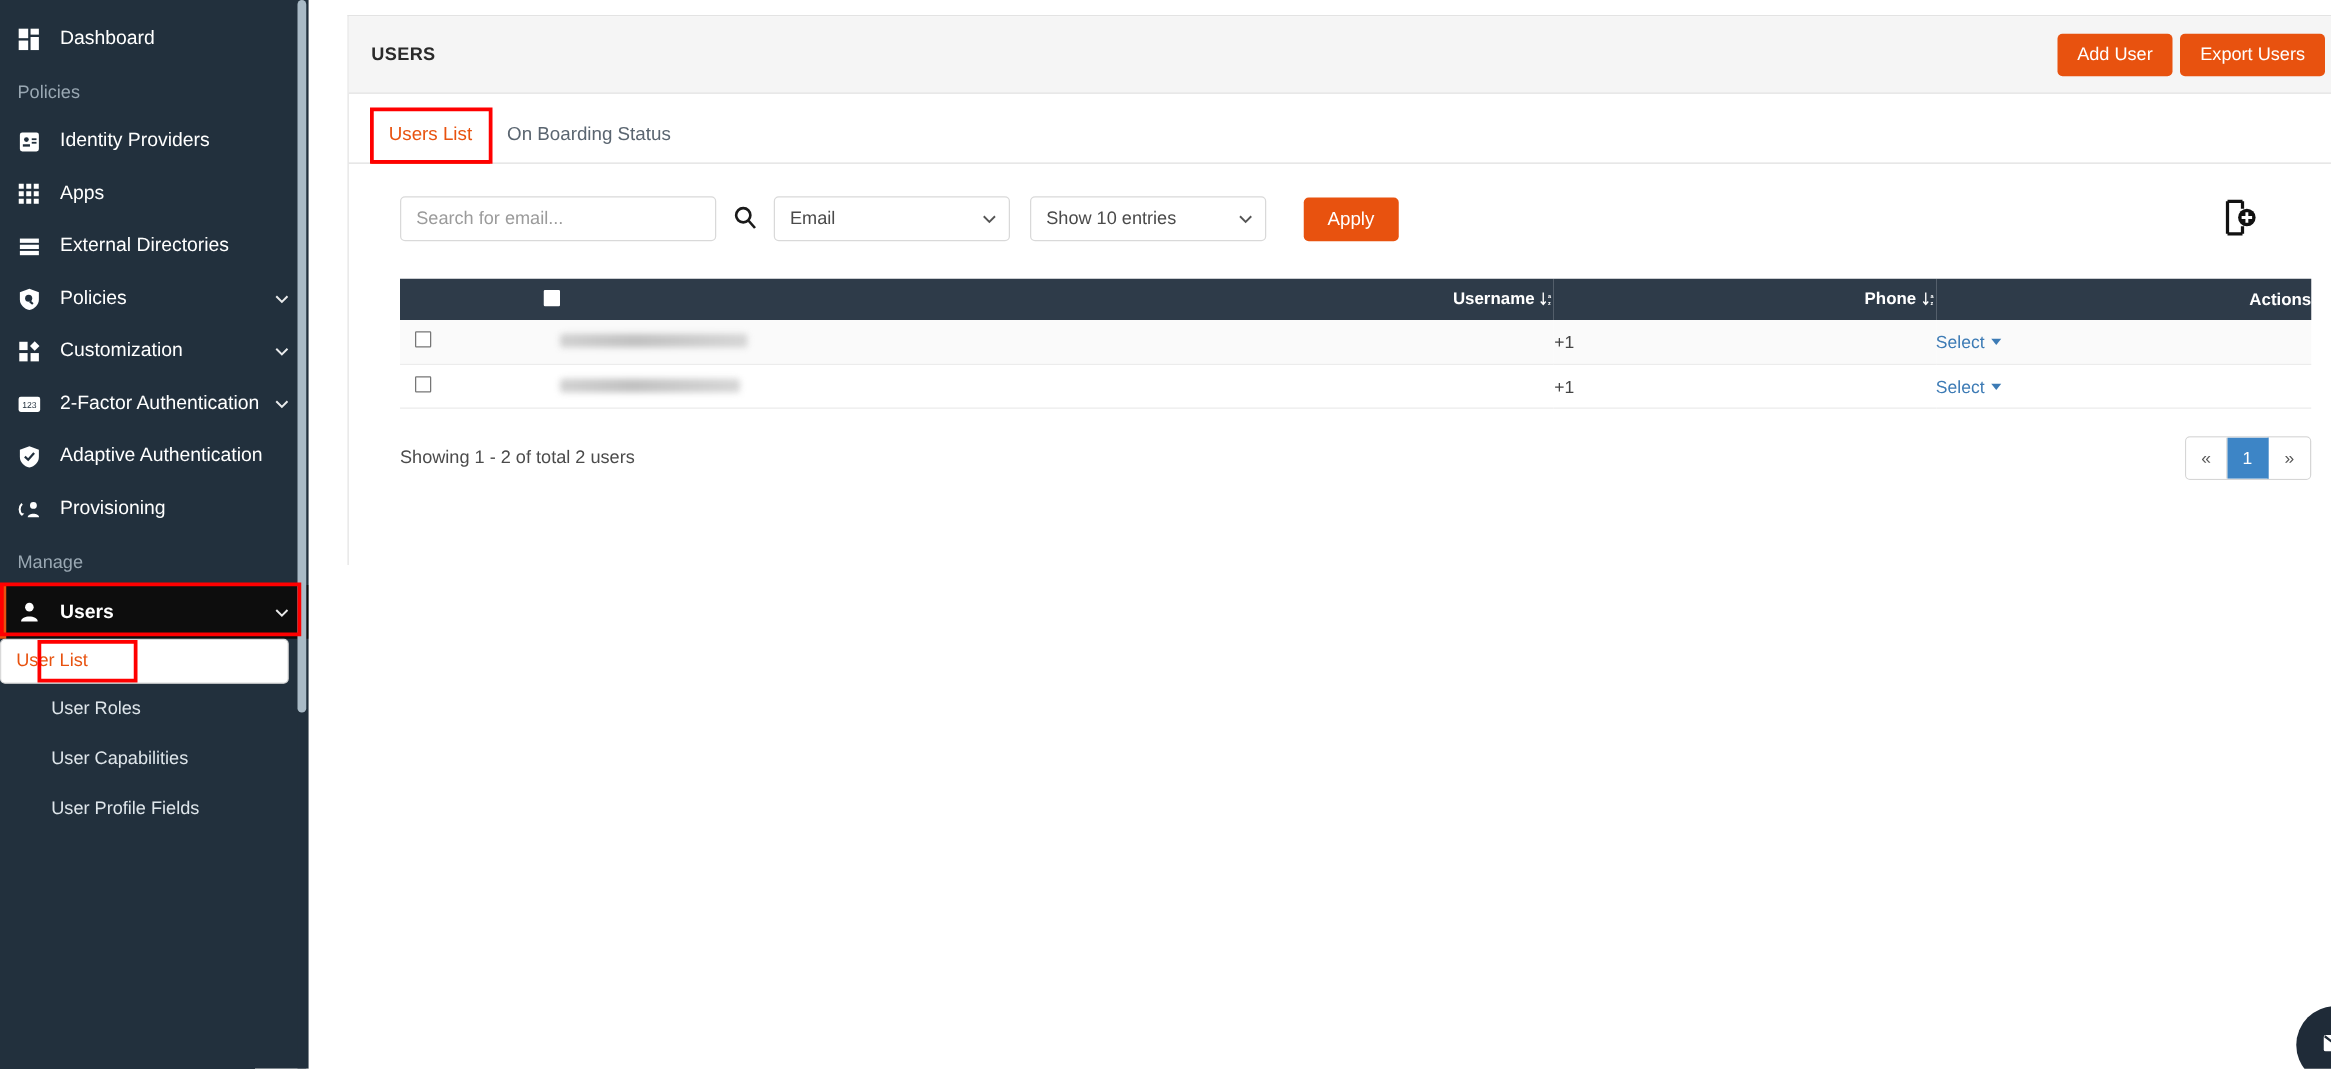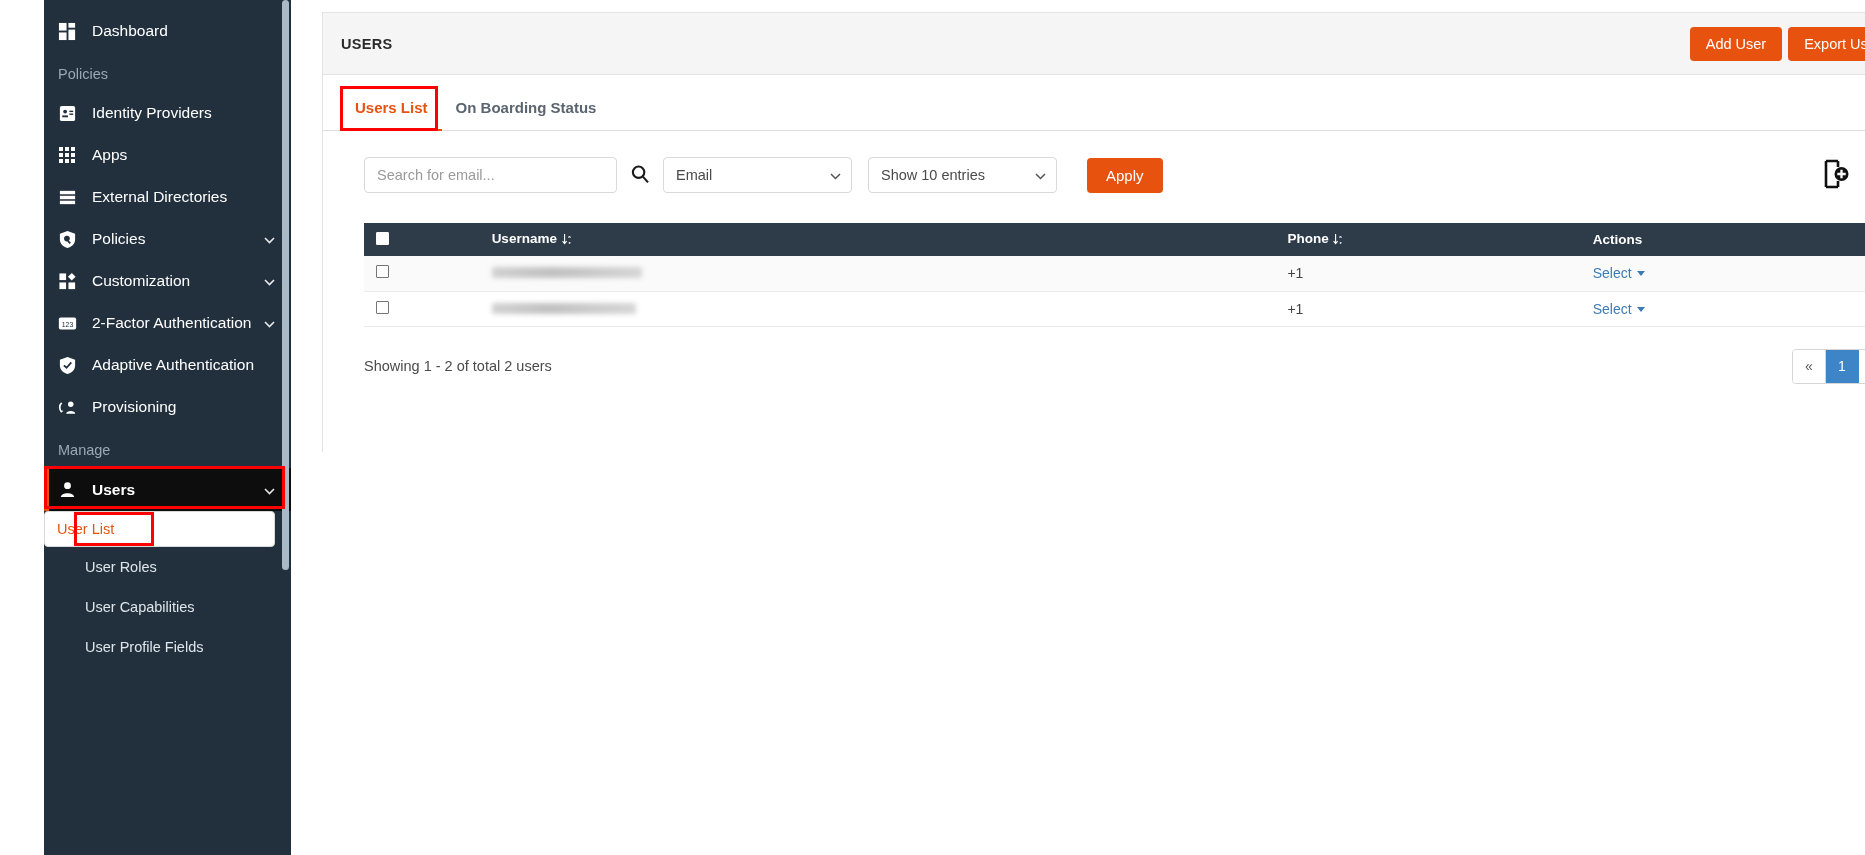--- a/index.html
+++ b/index.html
@@ -2,21 +2,21 @@
 <html><head>
 <meta charset="utf-8">
 <style>
   * { box-sizing: border-box; margin: 0; padding: 0; }
   html, body {
     width: 1865px; height: 855px;
     font-family: "Liberation Sans", sans-serif;
     background: #ffffff;
     overflow: hidden;
   }
-  .app { display: flex; width: 1865px; height: 855px; position: relative; padding-left: 44px; }
+  .app { display: flex; width: 1865px; height: 855px; position: relative; }
 
   
   .sidebar {
     width: 247px; min-width: 247px; height: 855px;
     background: #22303d;
     position: relative;
     overflow: hidden;
     padding-top: 10px;
   }
   .sb-scroll { height: 100%; overflow: hidden; }
@@ -105,21 +105,21 @@
     white-space: nowrap;
   }
 
   .tabs {
     display: flex; align-items: flex-end;
     height: 56px; padding-left: 18px;
     border-bottom: 1px solid #e0e0e0; position: relative;
   }
   .tab {
     font-size: 15px; color: #5a6570; padding: 0 14px 14px 14px;
-    cursor: pointer; position: relative; font-weight: bold;
+    cursor: pointer; position: relative;
   }
   .tab.active { color: #e8520f; }
   .tab.active::after {
     content: ""; position: absolute; left: 0; right: 0; bottom: -1px;
     height: 2px; background: #e8520f;
   }
   .hl-tab {
     position: absolute; left: 17px; top: 11px;
     width: 98px; height: 45px;
     border: 3px solid #ff0000; pointer-events: none; z-index: 5;
@@ -168,21 +168,21 @@
     background: none; border: none; cursor: pointer;
     display: flex; align-items: center; justify-content: center;
   }
 
   
   .tbl-wrap { padding: 30px 31px 0 41px; }
   table { width: 100%; border-collapse: collapse; table-layout: fixed; }
   thead tr { background: #2e3b49; height: 33px; }
   thead th {
     color: #fff; font-size: 13.5px; font-weight: bold;
-    text-align: left; padding: 0;
+    text-align: right; padding: 0;
     vertical-align: middle;
     margin-left: 36px;
   }
   .col-chk   { width: 102px; padding-left: 12px !important; }
   .col-user  { width: 636px; }
   .col-phone { width: 244px; }
   .col-act   { width: 240px; }
   .sortico { display: inline-block; vertical-align: -3px; margin-left: 1px; }
 
   tbody tr { height: 35px; border-bottom: 1px solid #ececec; }

